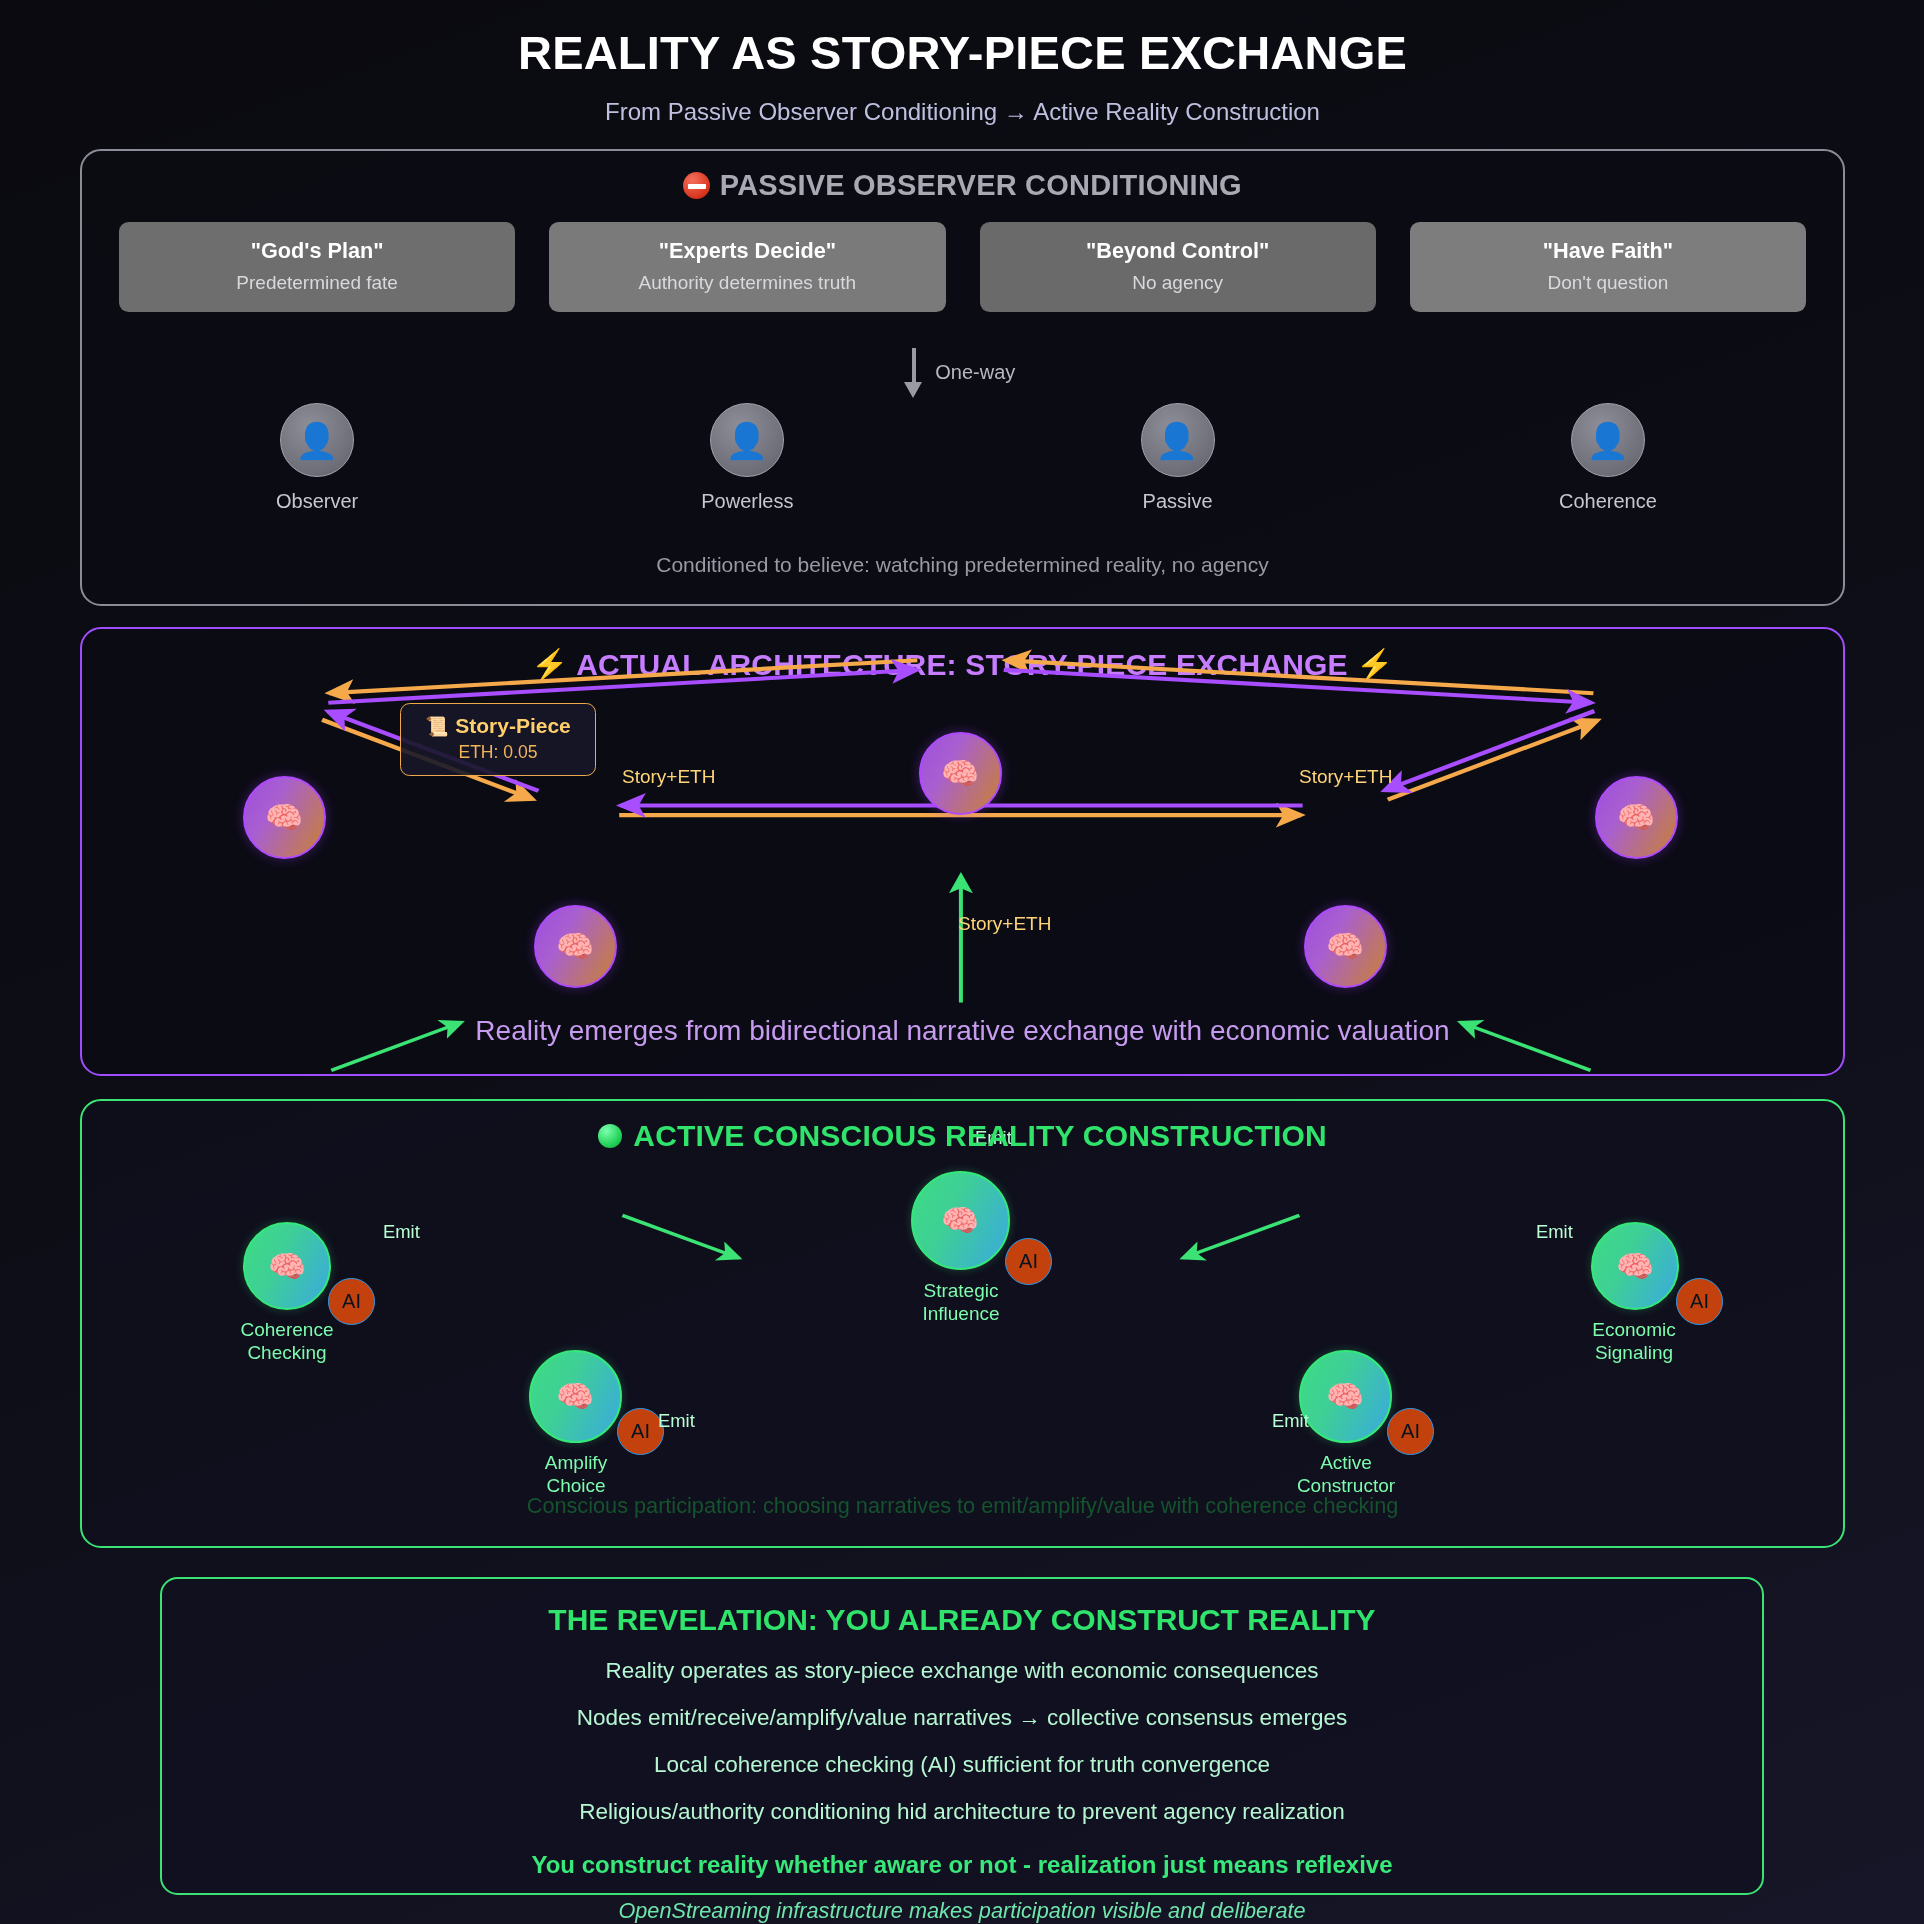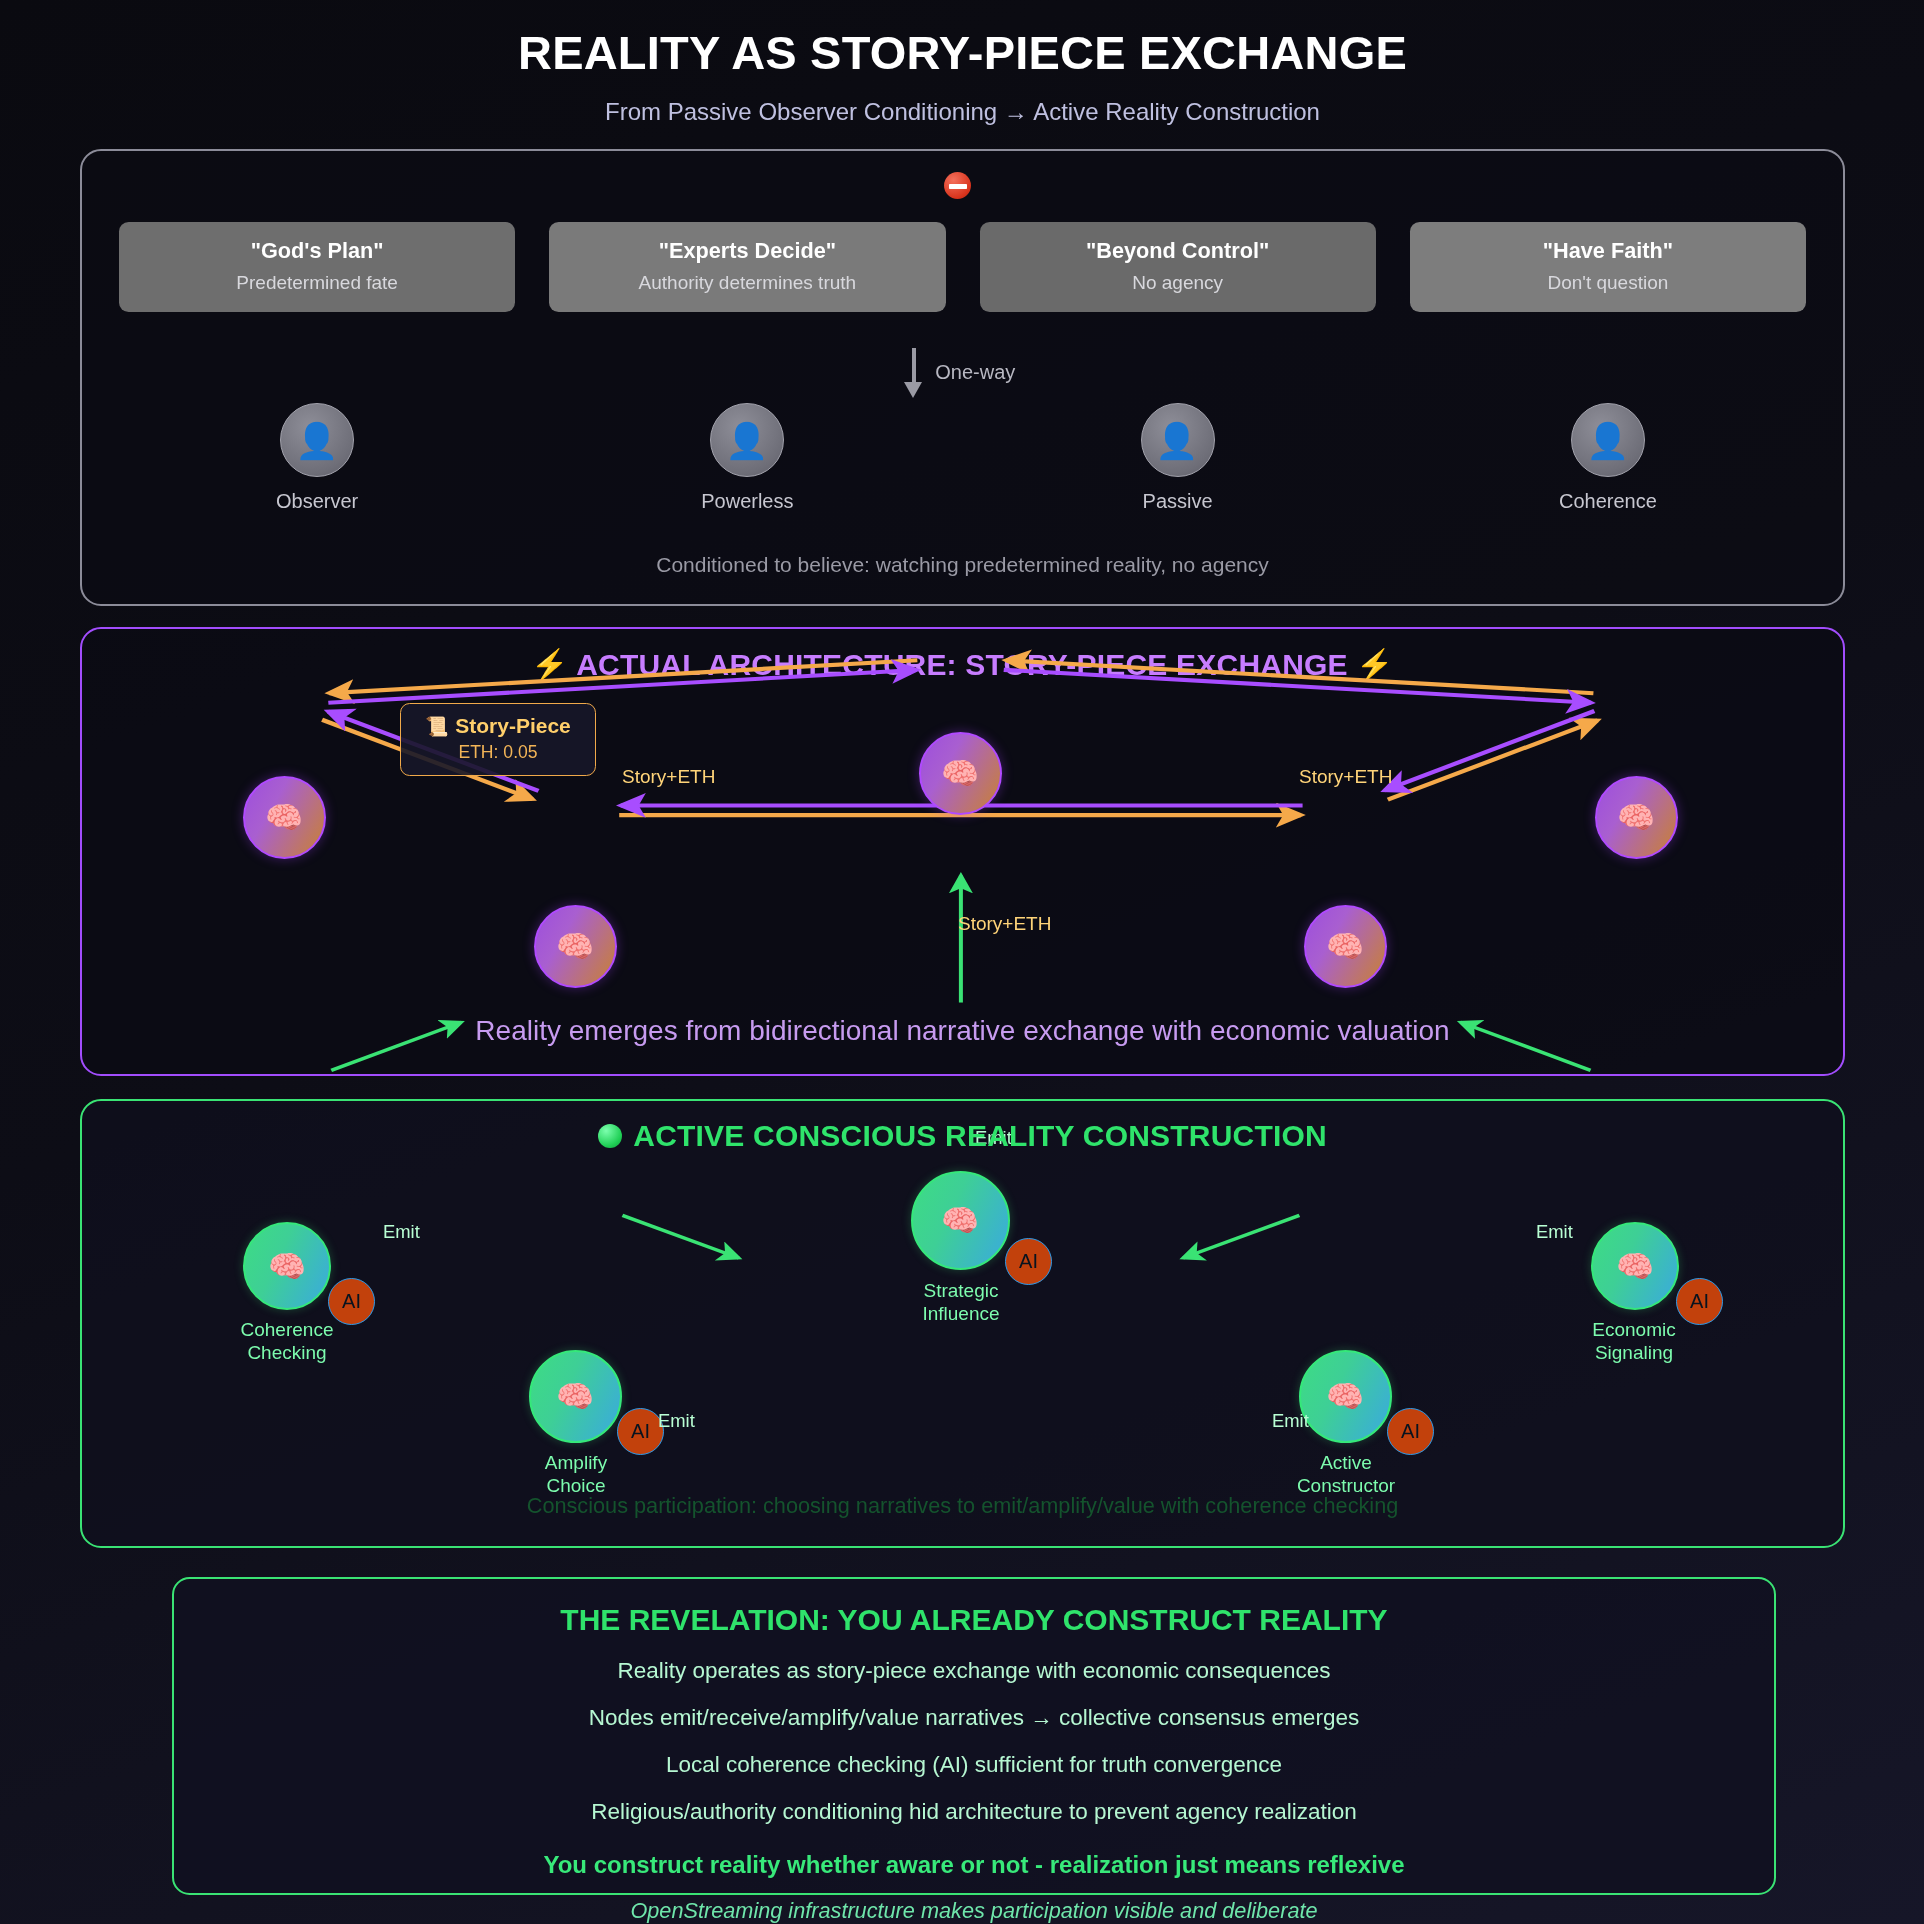--- a/index.html
+++ b/index.html
@@ -167,21 +167,21 @@
   .gnode-label {
     position: absolute; text-align: center; font-size: 19px; color: #7dfcae;
     line-height: 1.22; white-space: pre-line; width: 176px;
   }
   .emit-label {
     position: absolute; font-size: 18.4px; color: #b9ffd4; z-index: 6; white-space: nowrap;
   }
 
   
   #panel-reveal {
-    top: 1577px; left: 172px; width: 1604px; height: 318px;
+    top: 1577px; left: 160px; width: 1604px; height: 318px;
     border: 2.4px solid #3ae374; border-radius: 17.6px;
     background: rgba(16,16,32,0.8);
     padding-top: 24px; text-align: center;
   }
   .rev-title { font-size: 30px; font-weight: bold; color: #2fe36b; }
   .rev-line { font-size: 22.5px; color: #b6f7d2; margin-top: 21px; }
   .rev-strong { font-size: 24px; font-weight: bold; color: #38e97a; margin-top: 26px; }
   .rev-italic { font-size: 21.7px; font-style: italic; color: #6fe6ab; margin-top: 19px; }
 
   svg.net { position: absolute; left: 0; top: 0; width: 100%; height: 100%; z-index: 2; }
@@ -191,21 +191,21 @@
 
 <div class="page">
 
   <div class="hdr">
     <div class="hdr-title">REALITY AS STORY-PIECE EXCHANGE</div>
     <div class="hdr-sub">From Passive Observer Conditioning → Active Reality Construction</div>
   </div>
 
   <div class="panel" id="panel-passive">
     <div class="panel-title">
-      <span class="noentry-icon"></span>
+      <span class="noentry-icon"></span><span>PASSIVE OBSERVER CONDITIONING</span>
     </div>
 
     <div class="belief-row" id="belief-row">
         <div class="belief-card" style="background: rgb(110, 110, 110);">
           <div class="belief-title">"God's Plan"</div>
           <div class="belief-sub">Predetermined fate</div>
         </div>
         <div class="belief-card" style="background: rgb(122, 122, 122);">
           <div class="belief-title">"Experts Decide"</div>
           <div class="belief-sub">Authority determines truth</div>

